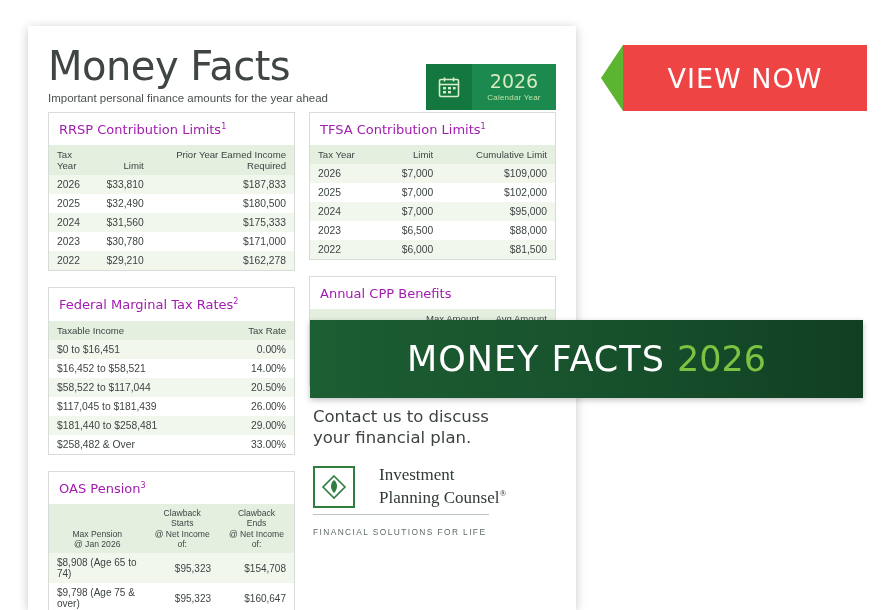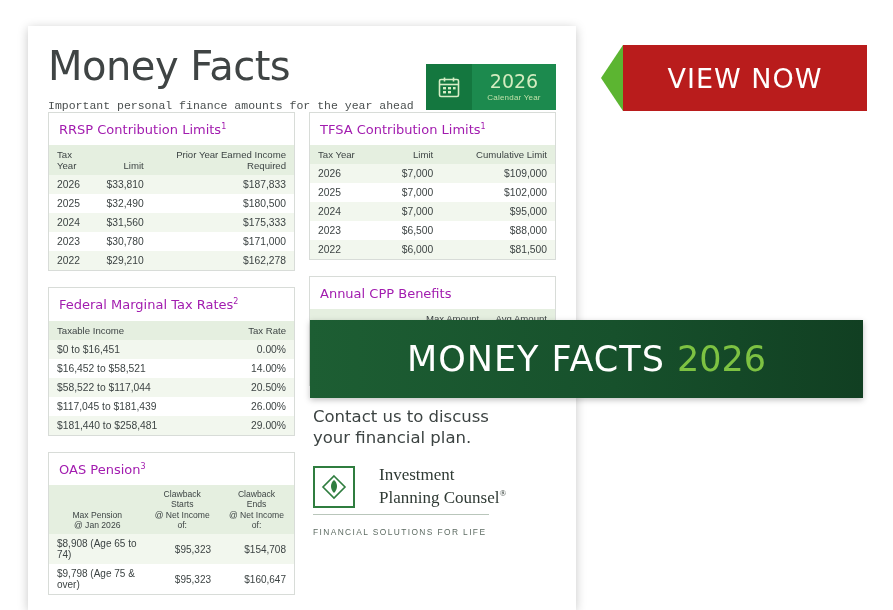--- a/index.html
+++ b/index.html
@@ -41,22 +41,21 @@
     line-height: 44px;
     color: #3f4444;
     font-weight: normal;
     letter-spacing: -0.5px;
     margin: 0;
     font-family: "DejaVu Sans", sans-serif;
   }
   #subtitle {
     font-size: 11.5px;
     color: #4a4f4f;
-    margin-top: 11px;
-    font-family: Liberation Mono, monospace;
+    margin-top: 4px;
   }
   #year-badge {
     position: absolute;
     right: 20px;
     top: 38px;
     width: 130px;
     height: 46px;
     background: #1c8a4e;
     display: flex;
     align-items: center;
@@ -188,21 +187,21 @@
     width: 176px;
   }
 
   
   #view-now {
     position: absolute;
     left: 623px;
     top: 45px;
     width: 244px;
     height: 66px;
-    background: #b91c1c;
+    background: #ef4444;
     color: #ffffff;
     font-size: 27px;
     letter-spacing: 1px;
     display: flex;
     align-items: center;
     justify-content: center;
     font-family: "DejaVu Sans", sans-serif;
   }
   #view-now .arrow {
     position: absolute;
@@ -336,20 +335,24 @@
               <td class="l">$58,522 to $117,044</td>
               <td class="r">20.50%</td>
             </tr>
             <tr>
               <td class="l">$117,045 to $181,439</td>
               <td class="r">26.00%</td>
             </tr>
             <tr>
               <td class="l">$181,440  to $258,481</td>
               <td class="r">29.00%</td>
+            </tr>
+            <tr>
+              <td class="l">$258,482 &amp; Over</td>
+              <td class="r">33.00%</td>
             </tr>
           </tbody>
         </table>
       </div>
 
       <div class="card oas">
         <h2><span>OAS Pension</span><sup>3</sup></h2>
         <table>
           <thead>
             <tr>

